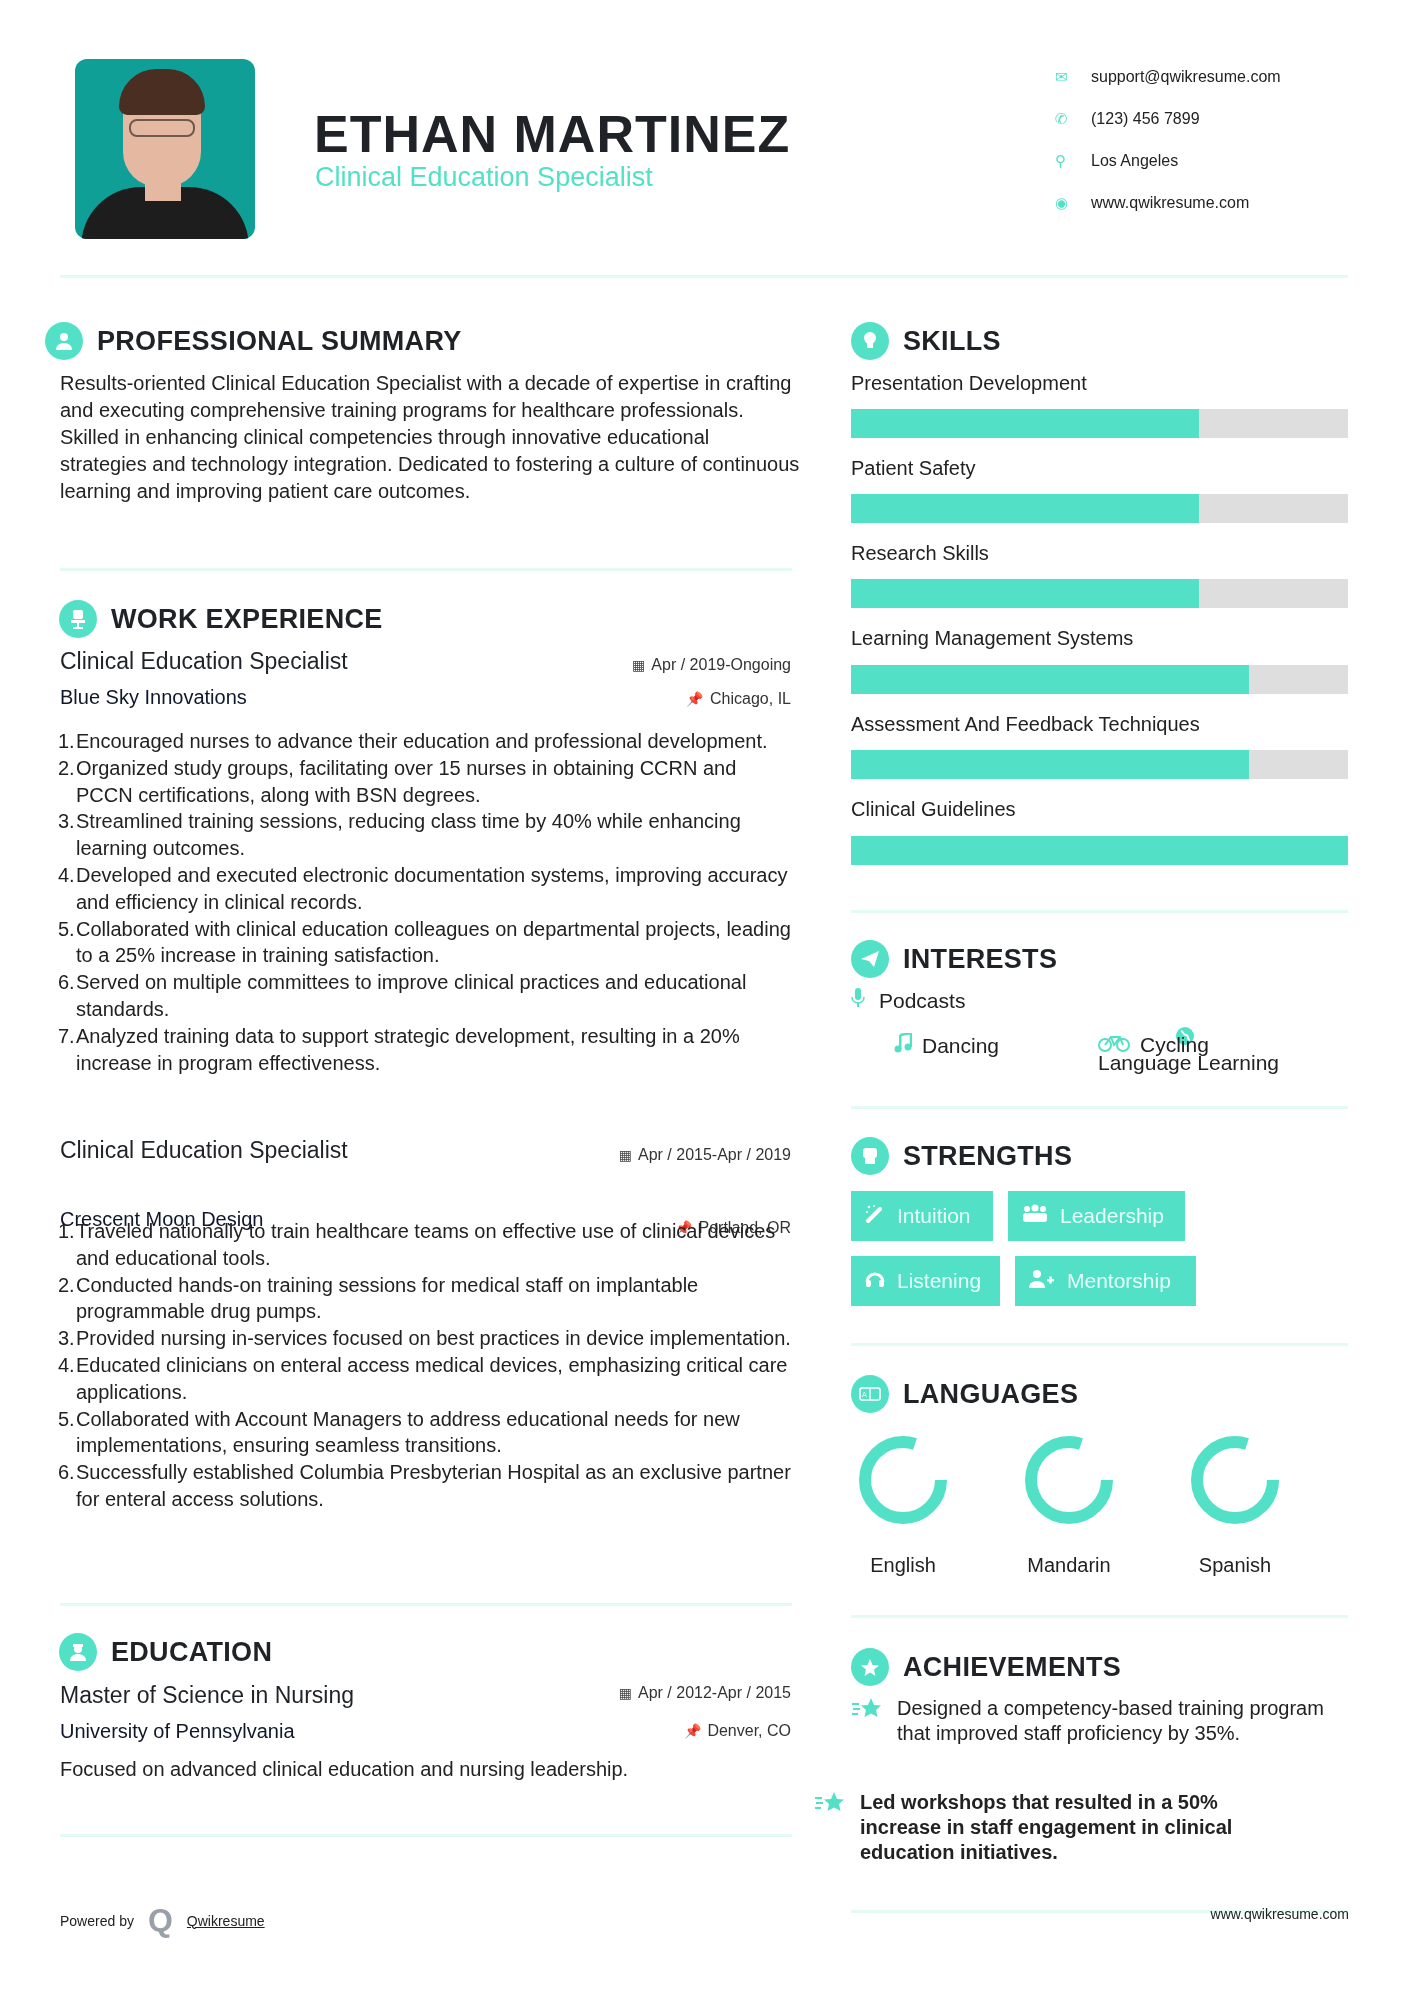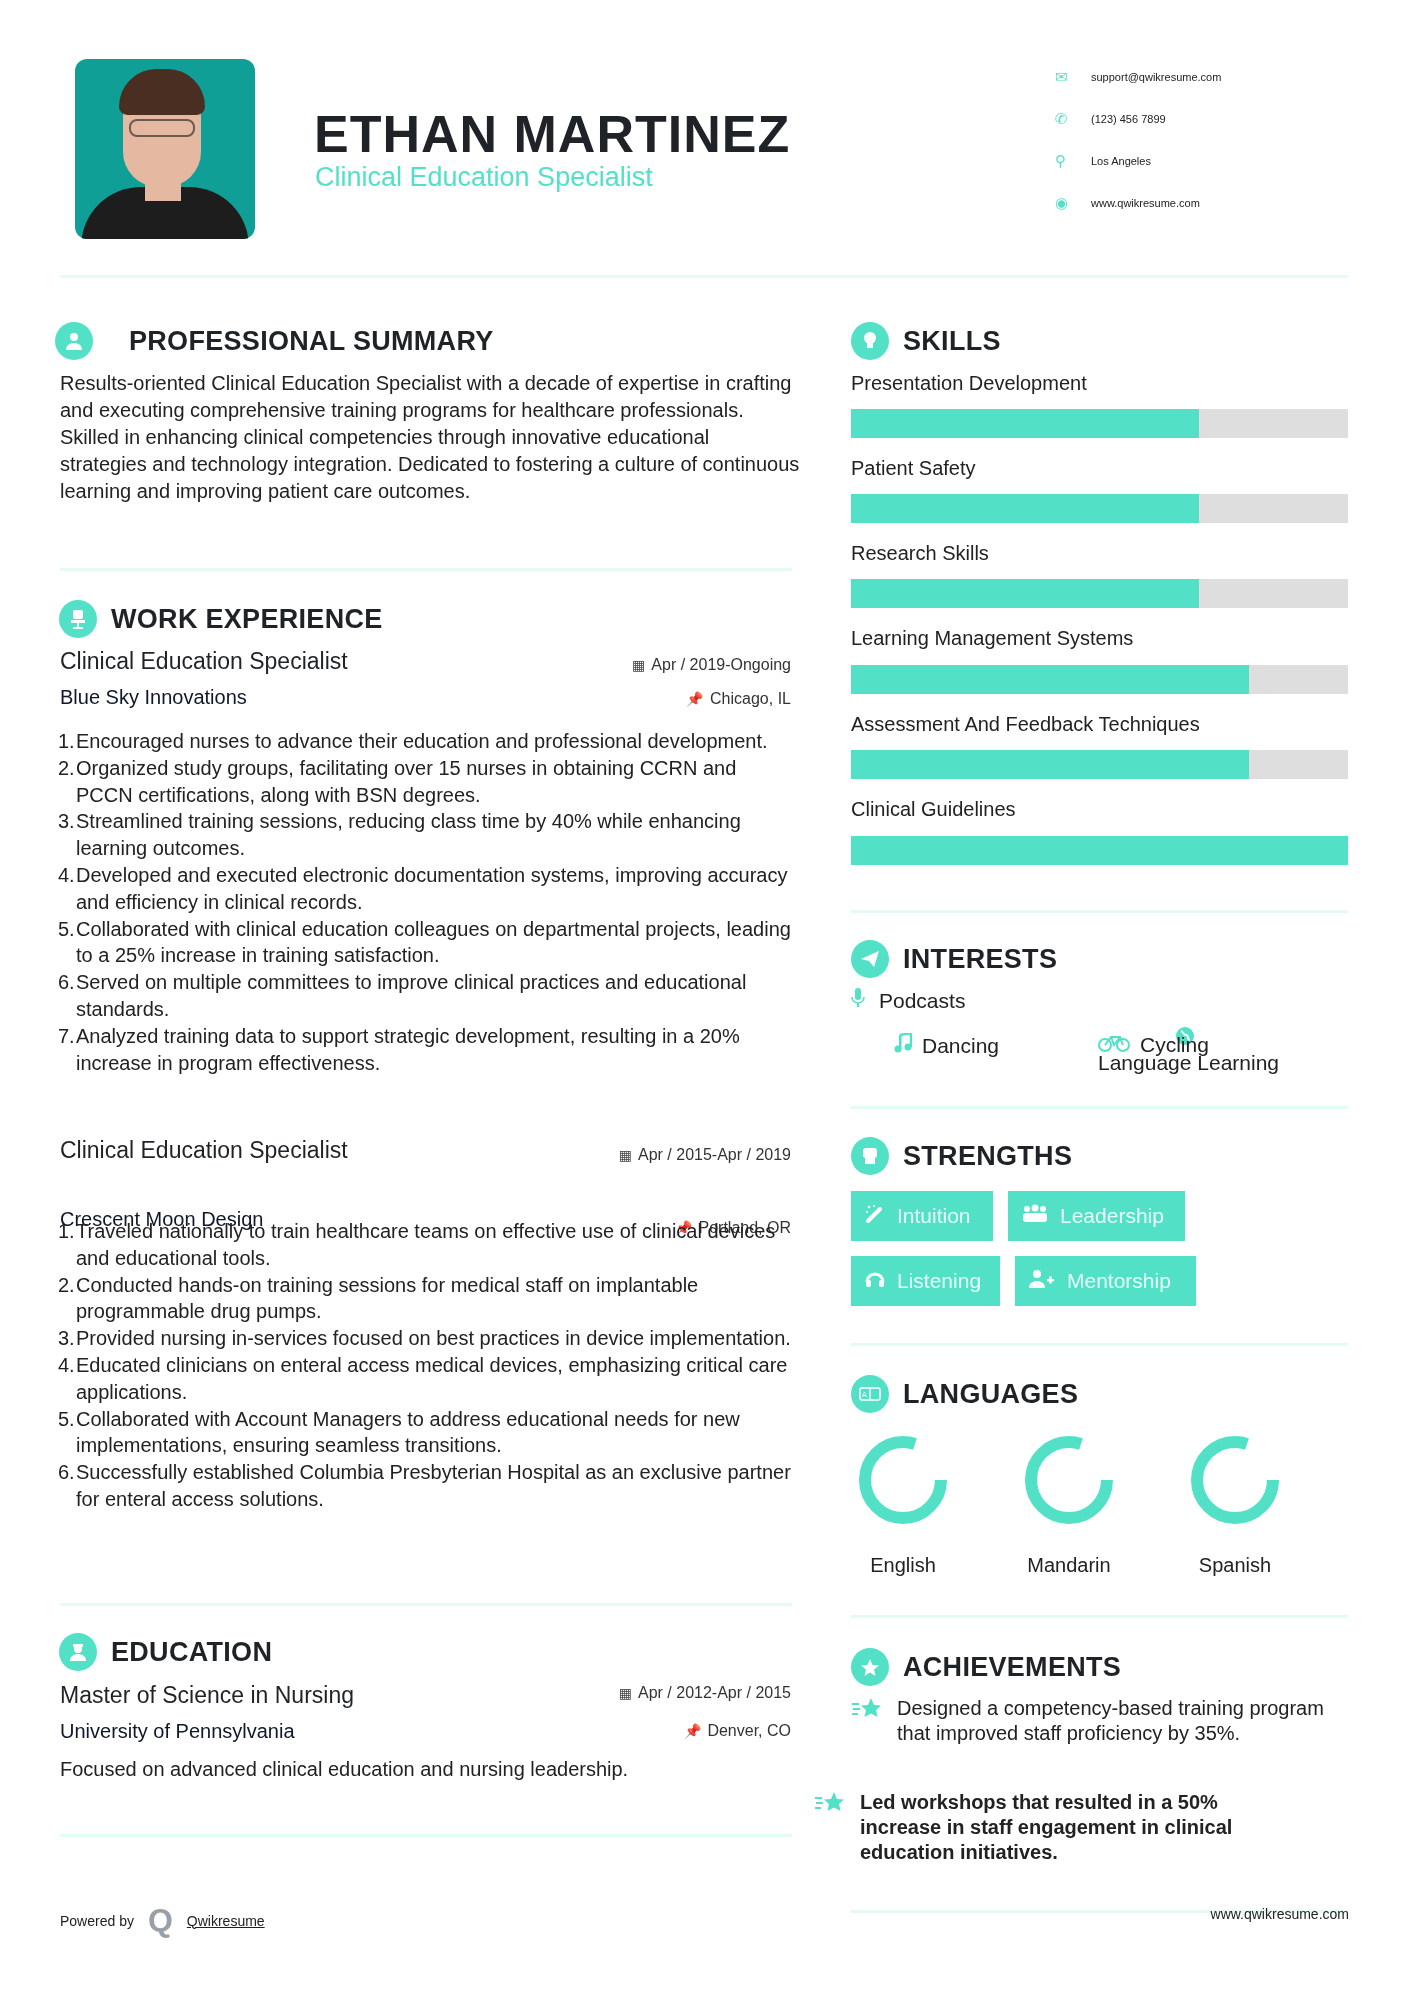--- a/index.html
+++ b/index.html
@@ -14,21 +14,21 @@
   .photo .glasses { position: absolute; left: 54px; top: 60px; width: 66px; height: 18px; border: 2px solid #6b5a50; border-radius: 8px; }
   .photo .body { position: absolute; left: 6px; top: 128px; width: 168px; height: 80px; border-radius: 60px 60px 0 0; background: #1d1d1d; }
   .photo .neck { position: absolute; left: 70px; top: 118px; width: 36px; height: 24px; background: #e5b9a1; }
 
   .name { position: absolute; left: 314px; top: 104px; font-size: 52px; font-weight: bold; letter-spacing: 1px; color: #1f2328; }
   .title { position: absolute; left: 315px; top: 162px; font-size: 27px; color: #52e1c6; }
 
   .contact { position: absolute; left: 1055px; top: 56px; }
   .contact-row { display: flex; align-items: center; height: 42px; }
   .contact-row .ic { width: 36px; color: #52e1c6; font-size: 15px; }
-  .contact-row .tx { font-size: 11px; color: #222; }
+  .contact-row .tx { font-size: 16px; color: #222; }
 
   .hr { position: absolute; height: 3px; background: #e4fbf5; }
 
   
   .sec-head { position: absolute; display: flex; align-items: center; }
   .sec-icon { width: 38px; height: 38px; border-radius: 50%; background: #52e1c6; color: #fff; display: flex; align-items: center; justify-content: center; font-size: 19px; margin-right: 14px; }
   .sec-title { font-size: 27px; font-weight: bold; color: #1f2328; letter-spacing: 0.3px; }
 
   .para { position: absolute; font-size: 20px; line-height: 27px; color: #222; }
 
@@ -97,21 +97,21 @@
       <span class="tx">Los Angeles</span>
     </div>
     <div class="contact-row">
       <span class="ic">◉</span>
       <span class="tx">www.qwikresume.com</span>
     </div>
   </div>
 
   <div class="hr" style="left:60px; top:275px; width:1288px;"></div>
 
-  <div class="sec-head" style="left:55px; top:322px;gap:22px;">
+  <div class="sec-head" style="left:45px; top:322px;">
     <span class="sec-icon">
       <svg width="20" height="20" viewBox="0 0 20 20">
           <circle cx="10" cy="6" r="4" fill="#fff"></circle>
           <path d="M2 19c0-5 4-7 8-7s8 2 8 7z" fill="#fff"></path>
         </svg>
     </span>
     <span class="sec-title">PROFESSIONAL SUMMARY</span>
   </div>
   <div class="para" style="left:60px; top:370px; width:740px;">Results-oriented Clinical Education Specialist with a decade of expertise in crafting and executing comprehensive training programs for healthcare professionals. Skilled in enhancing clinical competencies through innovative educational strategies and technology integration. Dedicated to fostering a culture of continuous learning and improving patient care outcomes.</div>
 

